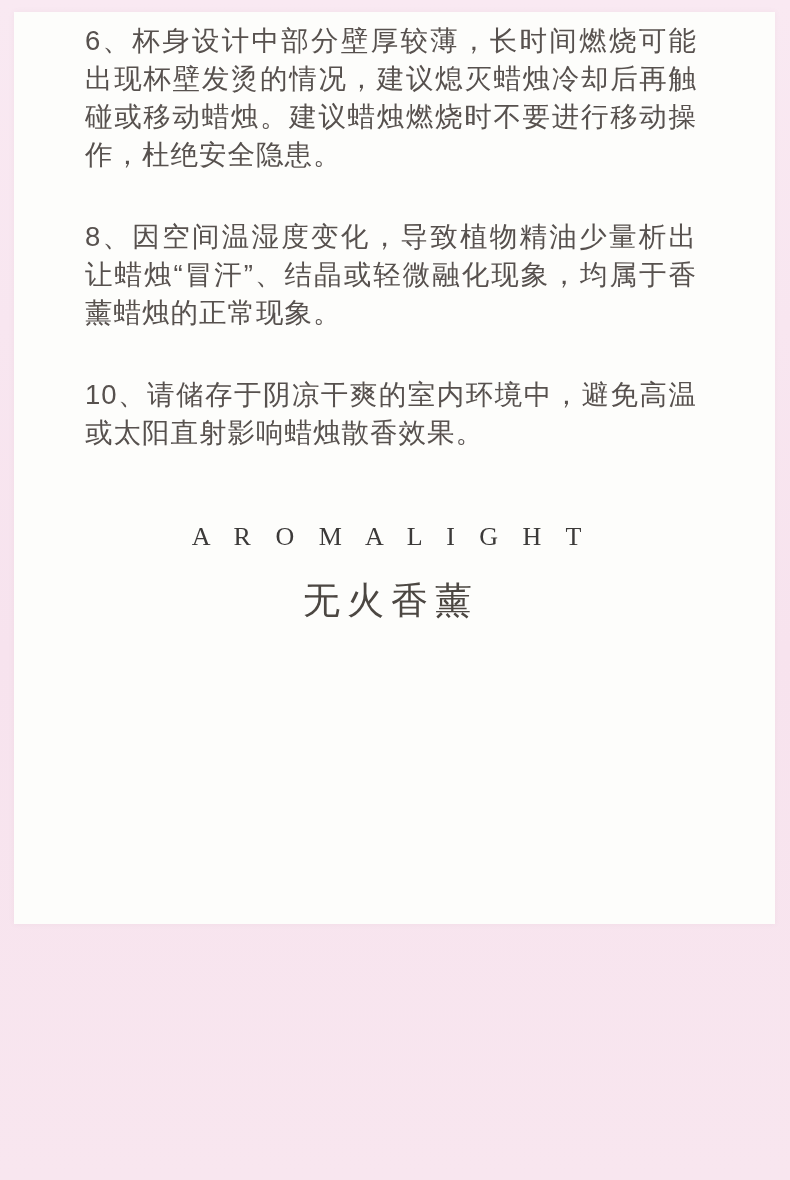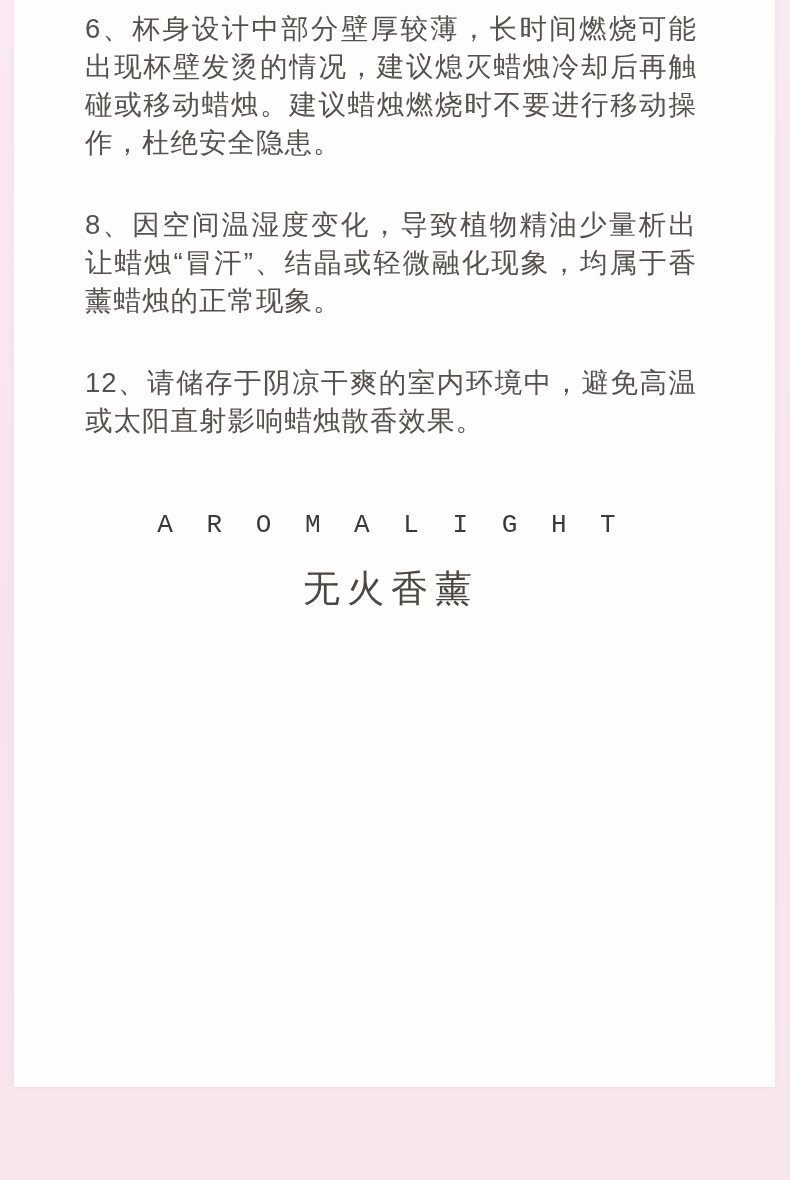--- a/index.html
+++ b/index.html
@@ -10,43 +10,43 @@
     width: 790px;
     height: 1180px;
     position: relative;
     overflow: hidden;
     background: linear-gradient(180deg, #f9e9f2 0%, #f7e3ee 55%, #f8e6ef 100%);
     font-family: "Liberation Sans", "DejaVu Sans", sans-serif;
   }
   .card {
     position: absolute;
     left: 14px;
-    top: 0;
+    top: 12px;
     width: 761px;
-    height: 1087px;
+    height: 912px;
     background: #fdfdfb;
     box-shadow: 0 0 6px rgba(120, 80, 100, 0.06);
     box-sizing: border-box;
     padding: 10px 78px 0 71px;
   }
   .para {
     margin: 0 0 44px 0;
     font-size: 27.5px;
     line-height: 38px;
     letter-spacing: 1px;
     color: #57514e;
     text-align: justify;
     text-justify: inter-ideograph;
   }
   .footer {
     margin-top: 70px;
     text-align: center;
   }
   .brand-en {
-    font-family: Liberation Mono, monospace;
+    font-family: Liberation Serif, serif;
     font-size: 26px;
     letter-spacing: 9px;
     color: #3c3a39;
     margin: 0 0 24px 0;
     white-space: nowrap;
   }
   .brand-cn {
     font-size: 37px;
     letter-spacing: 7px;
     color: #4c4742;
@@ -54,21 +54,21 @@
     white-space: nowrap;
   }
 </style>
 </head>
 <body>
 
 <div class="card">
 
   <p class="para">6、杯身设计中部分壁厚较薄，长时间燃烧可能出现杯壁发烫的情况，建议熄灭蜡烛冷却后再触碰或移动蜡烛。建议蜡烛燃烧时不要进行移动操作，杜绝安全隐患。</p>
   <p class="para">8、因空间温湿度变化，导致植物精油少量析出让蜡烛“冒汗”、结晶或轻微融化现象，均属于香薰蜡烛的正常现象。</p>
-  <p class="para">12、请储存于阴凉干爽的室内环境中，避免高温或太阳直射影响蜡烛散香效果。</p>
+  <p class="para">10、请储存于阴凉干爽的室内环境中，避免高温或太阳直射影响蜡烛散香效果。</p>
 
   <div class="footer">
     <div class="brand-en">A R O M A  L I G H T</div>
     <div class="brand-cn">无火香薰</div>
 
   </div>
 
 </div>
 
 </body></html>

